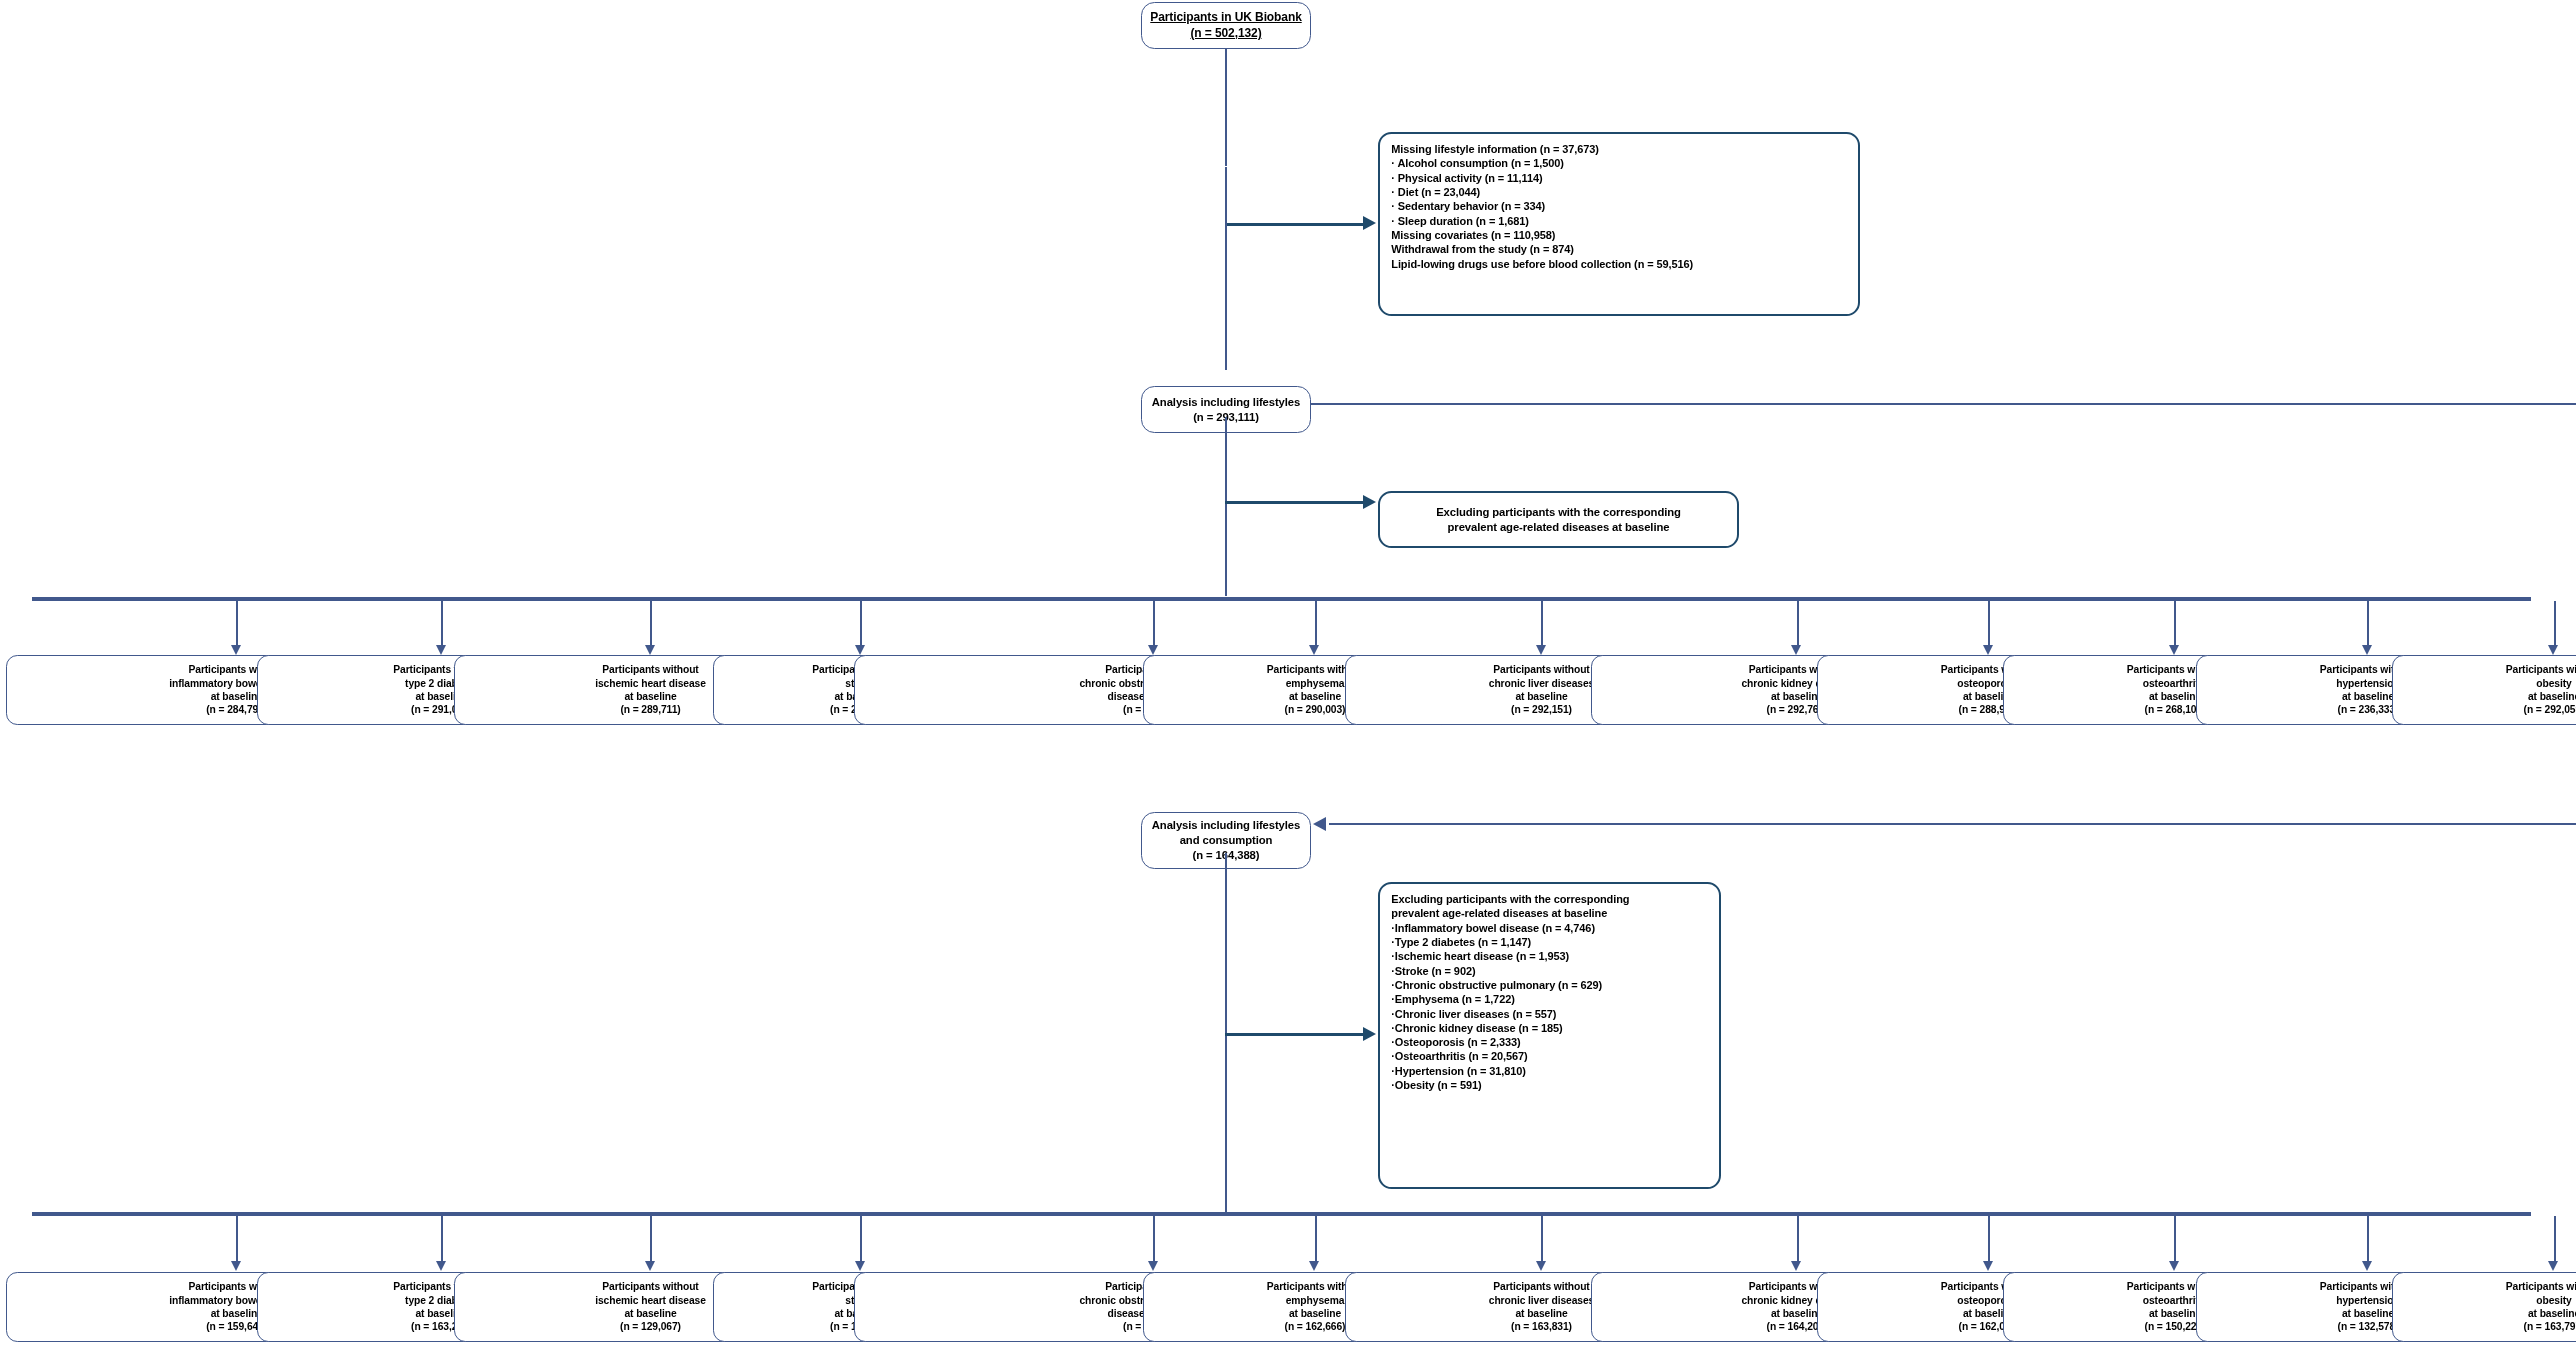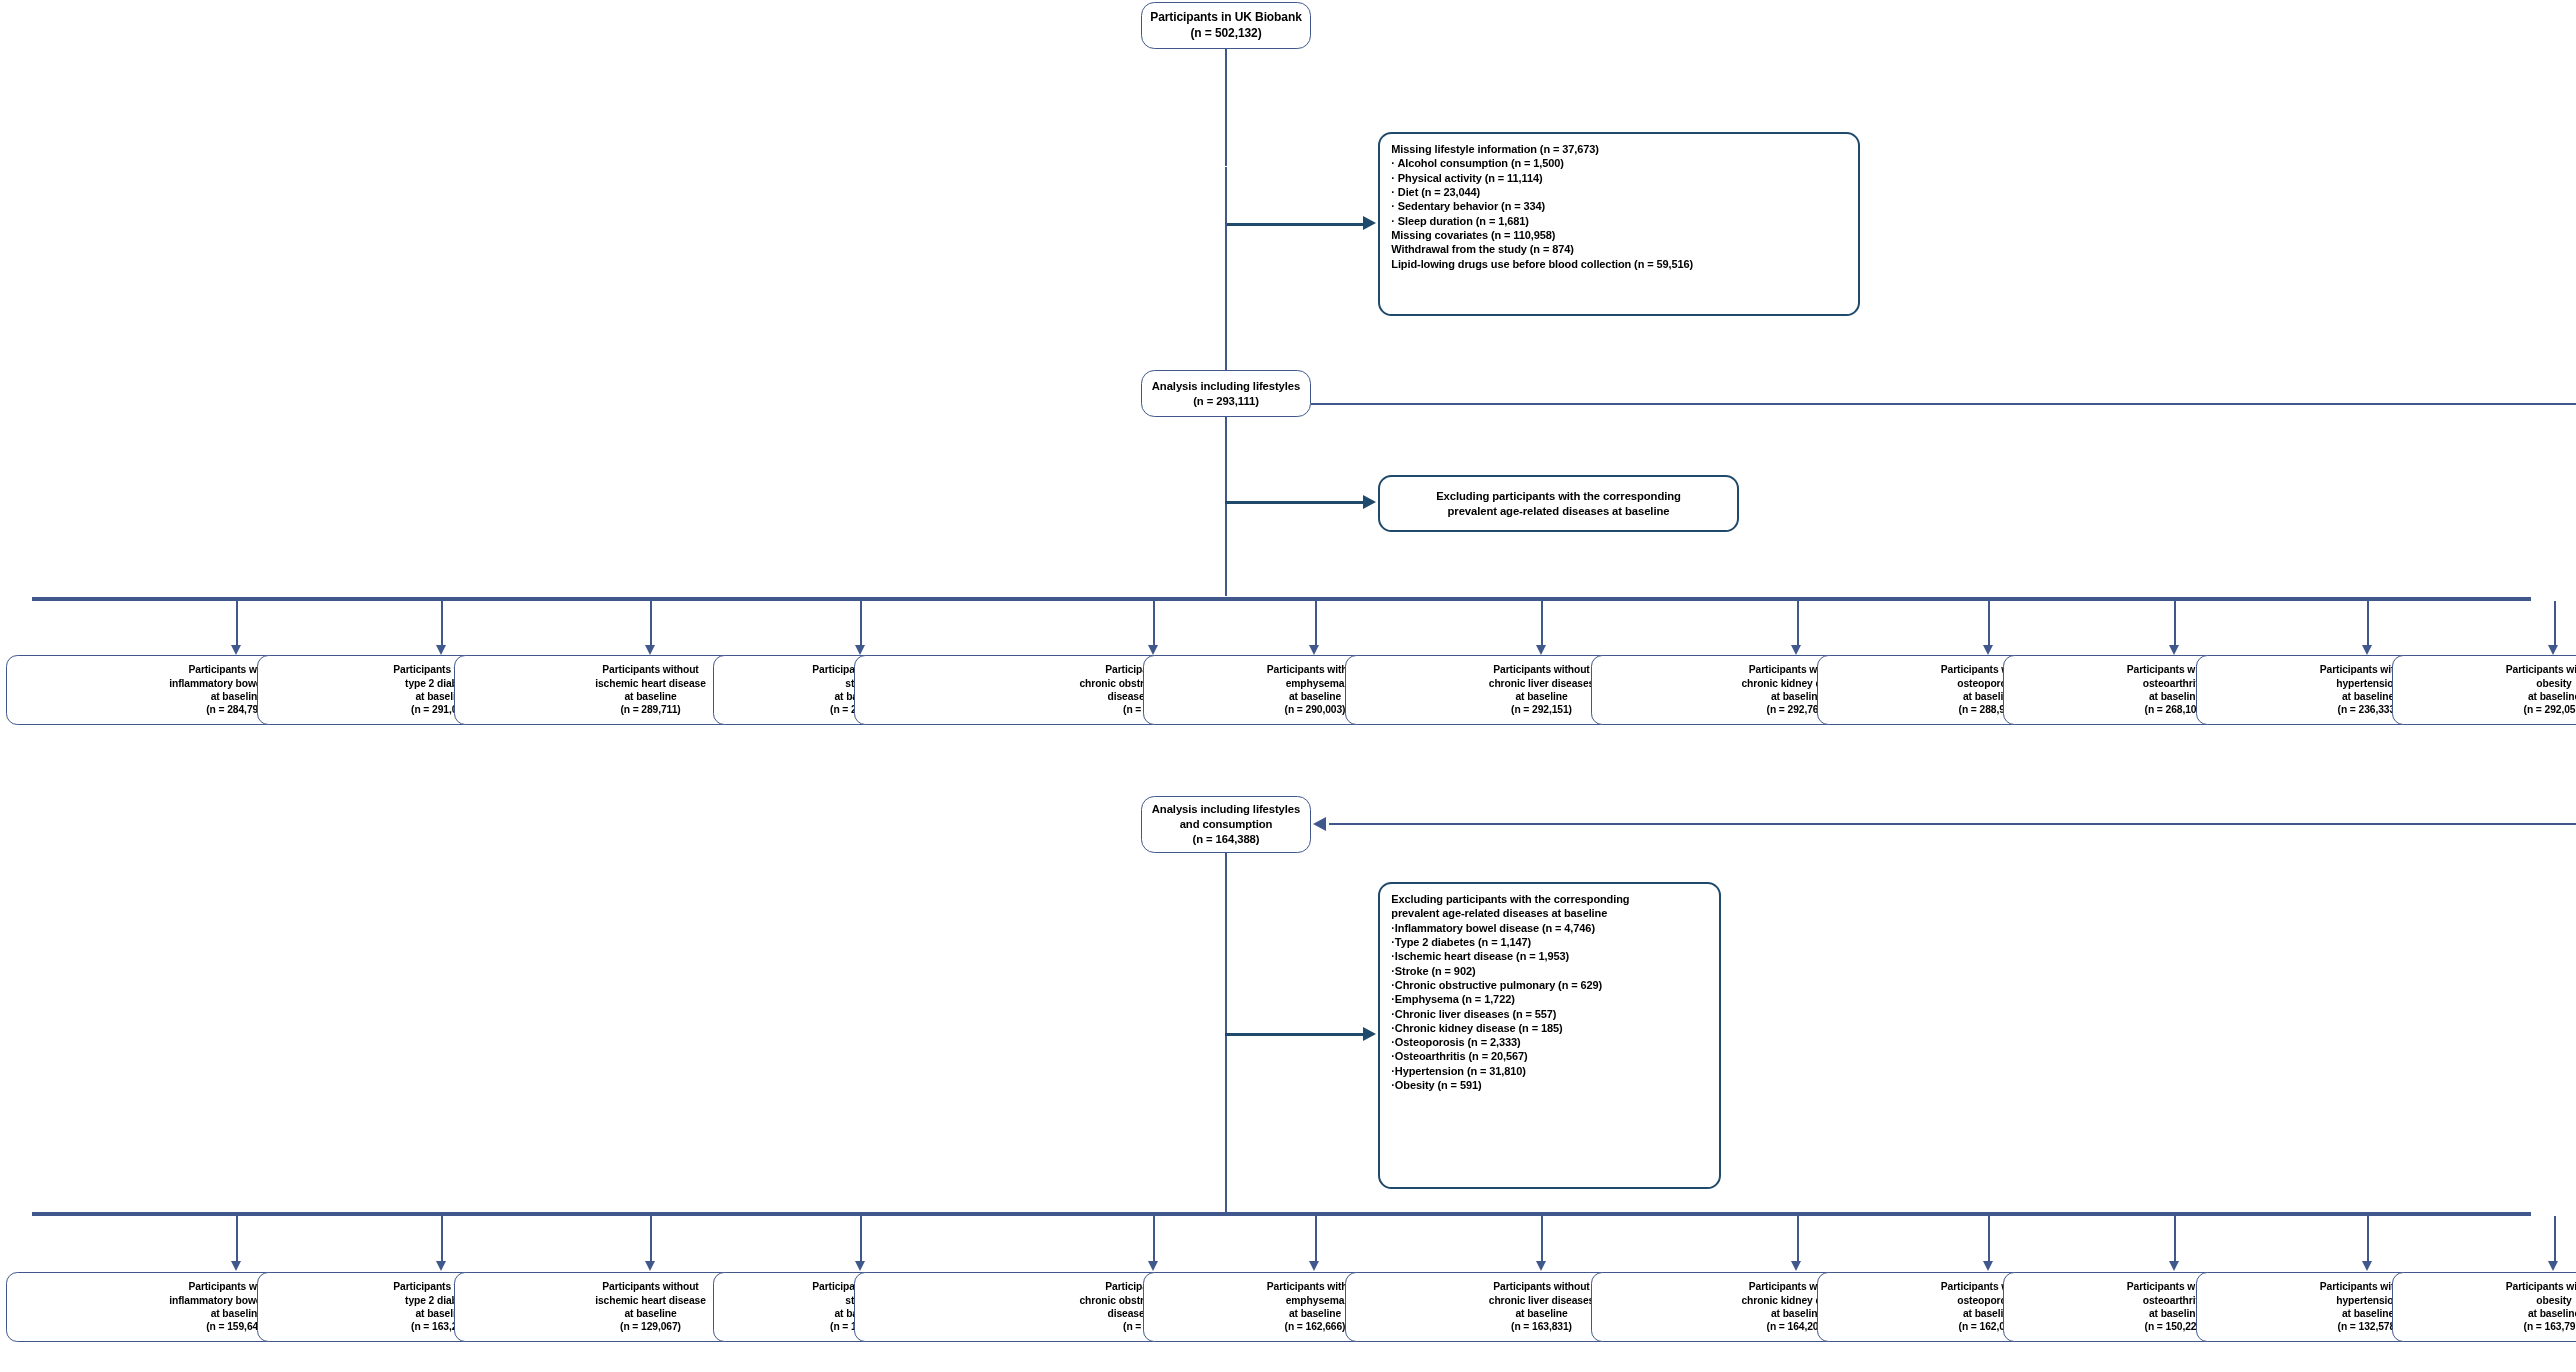--- a/index.html
+++ b/index.html
@@ -51,21 +51,21 @@
   }
   .node.listbox .ln { white-space: nowrap; }
 
   .node.center-wrap {
     padding: 3.1px 5.2px;
   }
 
   
   .fs-root  { font-size: 12px; }
   .fs-list  { font-size: 11px; }
-  .fs-mid   { font-size: 11.3px; }
+  .fs-mid   { font-size: 11.3px; margin-top: 16px; }
   .fs-leaf  { font-size: 10.3px; }
   .fs-leaf2 { font-size: 10.3px; }
 
   
   .vline, .hline {
     position: absolute;
     background: #41588c;
   }
   .vline { width: 1.5px; }
   .hline { height: 1.5px; }
@@ -96,21 +96,21 @@
     border-top: 7.7px solid transparent;
     border-bottom: 7.7px solid transparent;
     border-right: 13.4px solid #41588c;
   }
 </style>
 </head>
 <body>
 
 <div id="canvas">
 
-  <div class="node fs-root" style="left:1141px; top:2.1px; width:170px; height:47px;">
+  <div class="node fs-root" style="left:1141px; top:2.1px; width:170px; height:47px;text-decoration:underline;">
     <span class="ln">Participants in UK Biobank</span>
     <span class="ln">(n = 502,132)</span>
   </div>
 
   <div class="vline" style="left:1225px; top:49px; width:2.1px; height:117px;"></div>
 
   <div class="hline dark" style="left:1225px; top:223px; width:139px; height:3.1px;"></div>
   <div class="arrow-right" style="left:1363px; top:216px;"></div>
 
   <div class="node dark listbox fs-list" style="left:1378px; top:132px; width:482px; height:184px;">

